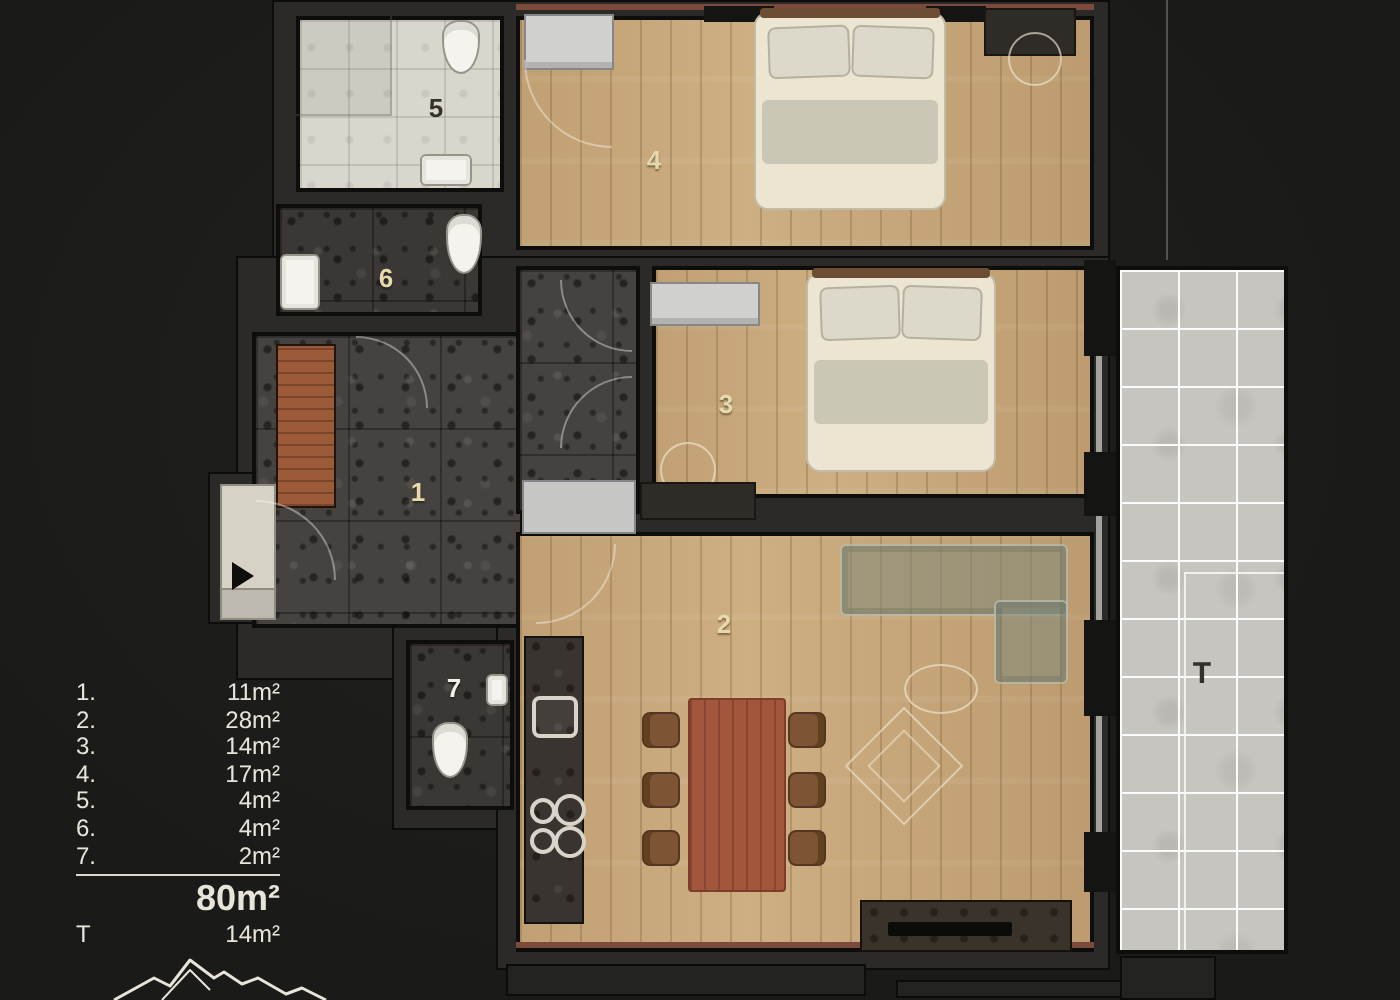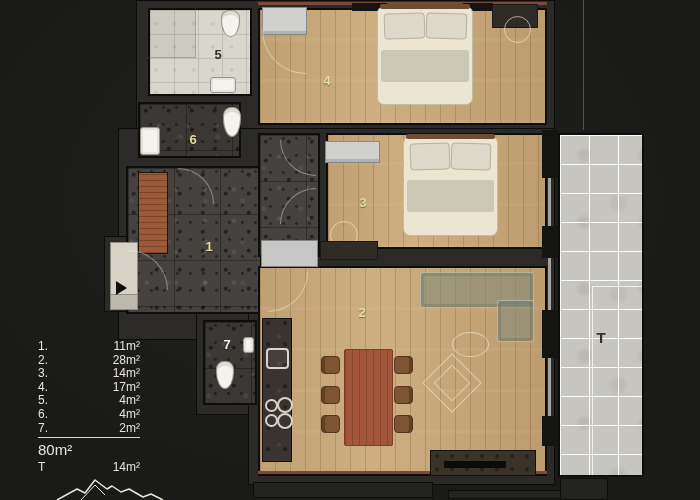--- a/index.html
+++ b/index.html
@@ -111,21 +111,21 @@
     border-bottom:1px solid rgba(100,100,90,.35);z-index:2;}
   .step-outline{border-left:1px solid rgba(255,255,255,.75);border-top:1px solid rgba(255,255,255,.75);z-index:3;}
   .boundary{background:rgba(150,150,145,.45);z-index:1;}
   .closet{background:#c6c6c4;border:1px solid #85858a;z-index:3;}
 
   
   .legend{position:absolute;left:38px;top:340px;width:102px;z-index:5;
     color:#e8e4da;font-size:12px;line-height:13.6px;}
   .legend-row{display:flex;justify-content:space-between;}
   .legend-sep{border:none;border-top:1px solid #dcd8ce;margin:2px 0 3px 0;}
-  .legend-total{font-weight:normal;font-size:15px;line-height:17px;}
+  .legend-total{text-align:right;font-weight:bold;font-size:18px;line-height:17px;}
   .legend-trow{display:flex;justify-content:space-between;margin-top:3px;}
   .mountains{position:absolute;left:55px;top:477px;z-index:5;}
   .t-label{font-size:15px;}
 </style>
 </head>
 <body>
 
 <div class="stage">
 
   <div class="abs wall" style="left:136px;top:0;width:419px;height:182px;"></div>

